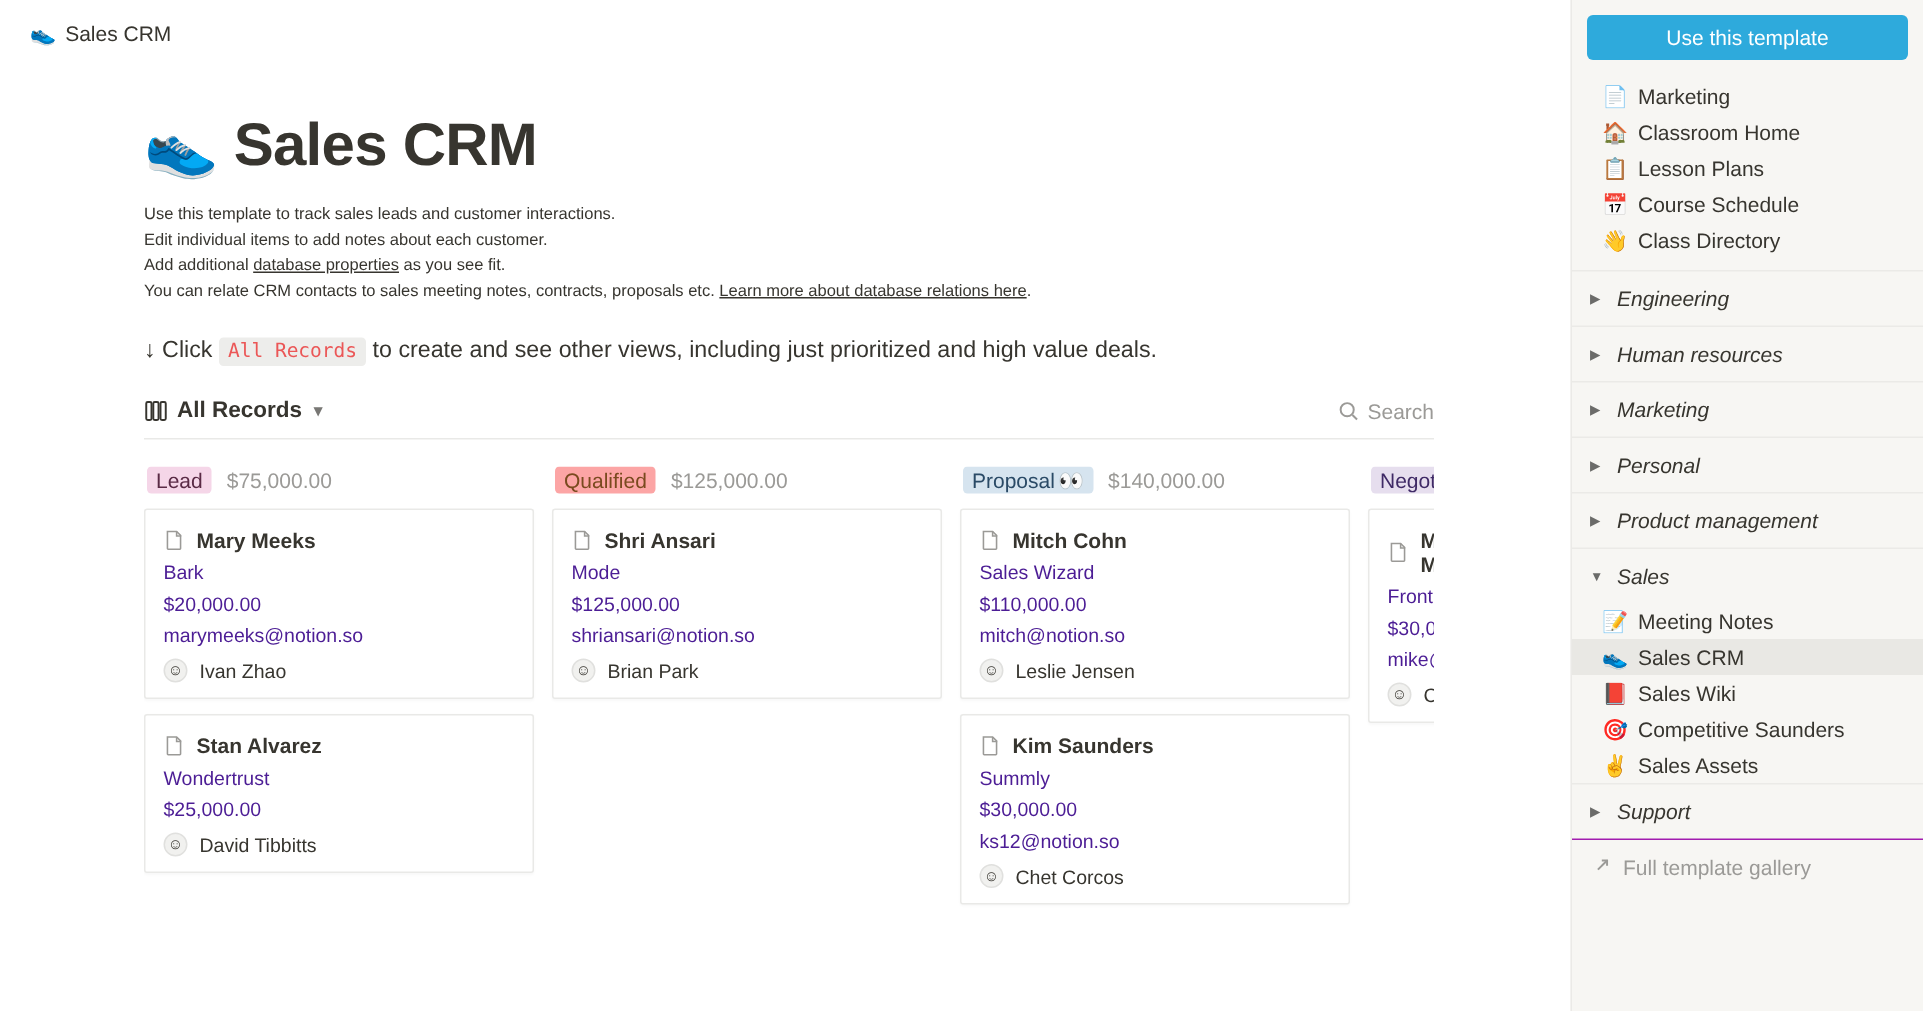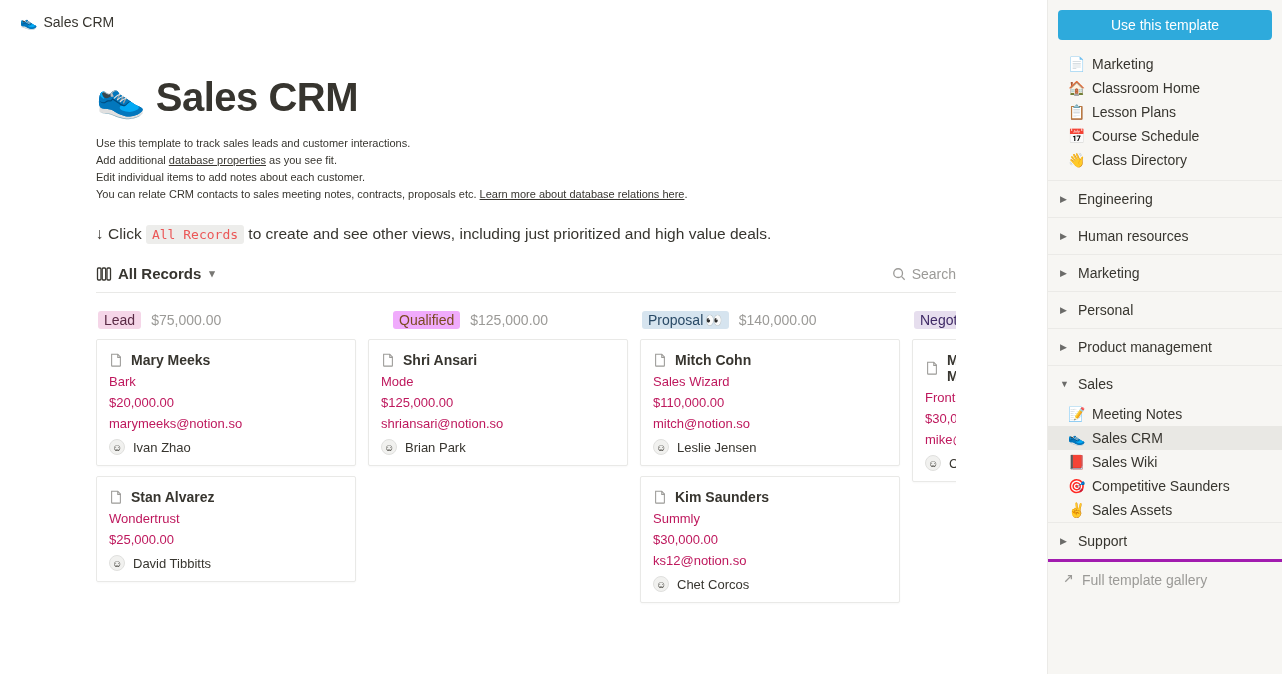--- a/index.html
+++ b/index.html
@@ -61,37 +61,37 @@
   .board {
     display:flex;
     gap:12px;
     margin-top: 18px;
     overflow:hidden;
   }
   .col { width: 260px; flex:0 0 260px; }
   .col-header { display:flex; align-items:center; gap:10px; font-size:14px; margin-bottom:10px; padding-left:2px;}
   .tag { padding:1px 6px; border-radius:3px; font-size:14px; }
   .tag-lead { background:#f5d6e8; color:#5a2a45;}
-  .tag-qualified { background:#f0abfc; color:#7a4a1f;margin-left:23px;}
+  .tag-qualified { background:#fca5a5; color:#7a4a1f;}
   .tag-proposal { background:#d6e4ef; color:#2a4a66;}
   .tag-negotiation { background:#e6deee; color:#3f2a66;}
   .col-amount { color:#9b9a97; font-size:14px;}
   .card {
     border:1px solid #e9e9e7;
     border-radius:2px;
     padding:12px 12px 10px 12px;
     margin-bottom:10px;
     box-shadow: 0 1px 2px rgba(15,15,15,0.03);
     background:#fff;
     cursor:pointer;
   }
   .card-title-row { display:flex; align-items:center; gap:8px; }
   .card-title { font-weight:600; font-size:14px; }
   .page-icon { width:14px; height:14px; flex:0 0 14px; }
-  .card-line { font-size:13px; color:#be185d; margin-top:6px; }
+  .card-line { font-size:13px; color:#4c1d95; margin-top:6px; }
   .owner-row { display:flex; align-items:center; gap:8px; margin-top:8px; font-size:13px; }
   .avatar { width:16px; height:16px; border-radius:50%; background:#f1f1ef; border:1px solid #e0e0de; display:inline-flex; align-items:center; justify-content:center; font-size:10px;}
   
   .sidebar {
     width: 235px;
     flex: 0 0 235px;
     background:#f7f6f3;
     border-left:1px solid #ebeae7;
     padding: 10px 0 8px 0;
     display:flex;
@@ -119,29 +119,29 @@
   }
   .side-item .icon { width:16px; font-size:14px; text-align:center;}
   .side-group {
     display:flex; align-items:center; gap:8px;
     padding:10px 12px 10px 12px;
     cursor:pointer;
     color:#37352f;
     border-top:1px solid #ebeae7;
   }
   .side-group .tri { font-size:9px; color:#6b6b69; width:10px;}
-  .side-group .label { font-size:14px;}
+  .side-group .label { font-size:14px;font-style:italic;}
   .side-sub .side-item { padding-left:20px;}
   .side-item.active { background:#e9e8e4;}
   .footer-item {
     display:flex; align-items:center; gap:8px;
     padding:10px 12px;
     color:#9b9a97;
     cursor:pointer;
-    border-top:3px solid #a21caf;
+    border-top:1px solid #a21caf;
     font-size:14px;
   }
   .footer-item svg { width:14px; height:14px;}
   .eyes { margin-left:2px;}
 </style>
 </head>
 <body>
 
 <div class="main">
   <div class="breadcrumb">
@@ -150,24 +150,24 @@
   </div>
 
   <div class="content">
     <div class="title-row">
       <span class="title-emoji">👟</span>
       <h1>Sales CRM</h1>
     </div>
 
     <div class="desc">
       <div>Use this template to track sales leads and customer interactions.</div>
+      <div>Edit individual items to add notes about each customer.</div>
       <div>
         <span>Add additional </span><span class="underline">database properties</span><span> as you see fit.</span>
       </div>
-      <div>Edit individual items to add notes about each customer.</div>
       <div>
         <span>You can relate CRM contacts to sales meeting notes, contracts, proposals etc. </span><span class="underline">Learn more about database relations here</span><span>.</span>
       </div>
     </div>
 
     <div class="hint">
       <span>↓ Click </span>
       <span class="code">All Records</span>
       <span> to create and see other views, including just prioritized and high value deals.</span>
     </div>

